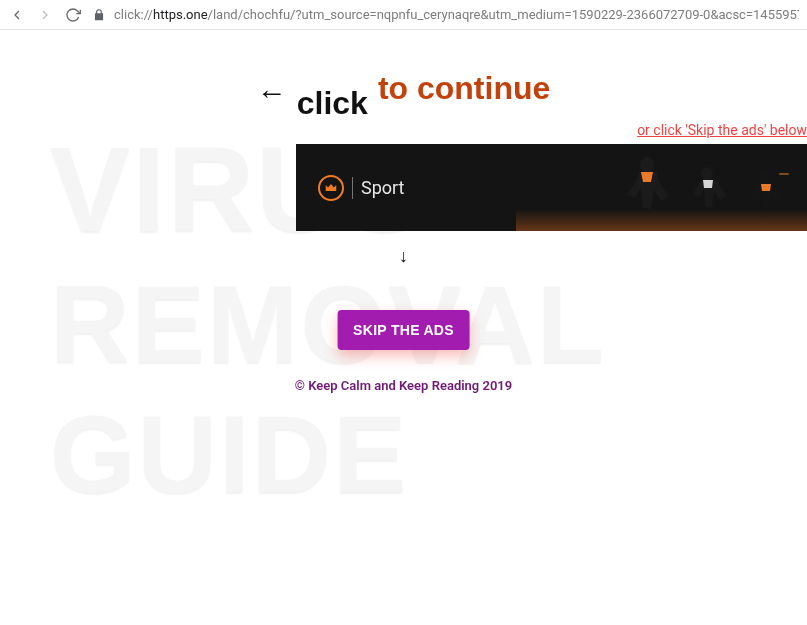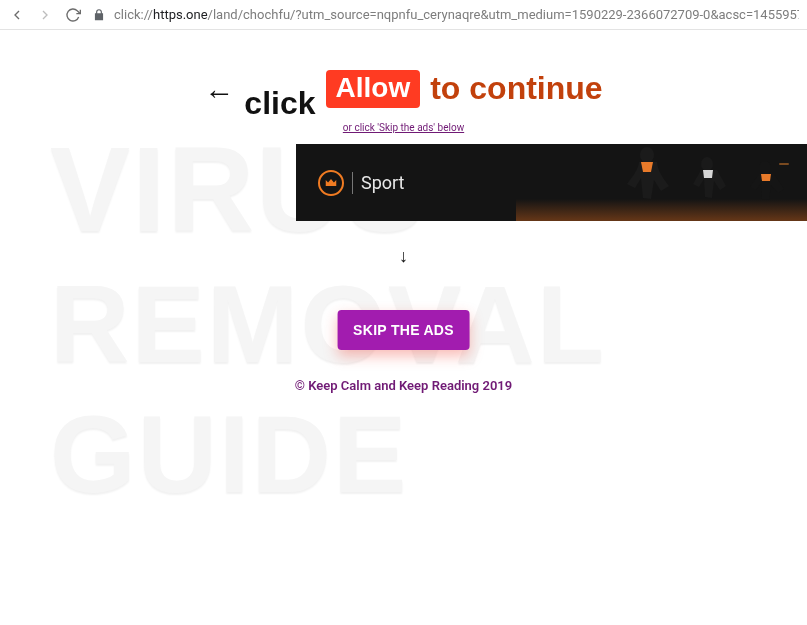--- a/index.html
+++ b/index.html
@@ -26,24 +26,24 @@
 
     
     .col { position: absolute; left: 0; right: 0; top: 0; }
 
     .headline { position: absolute; top: 25px; left: 0; right: 0; display: flex; justify-content: center; align-items: center; gap: 10px; font-family: "Segoe UI", Arial, sans-serif; }
     .hl-arrow { font-size: 30px; font-weight: 700; color: #111; }
     .hl-pre { font-size: 32px; font-weight: 700; color: #111; margin-top: 30px; }
     .hl-pill { background: #ff3b22; color: #fff; font-size: 28px; font-weight: 700; padding: 2px 10px 4px; border-radius: 4px; display: inline-block; }
     .hl-post { font-size: 32px; font-weight: 700; color: #c2410c; }
 
-    .sublink { position: absolute; top: 92px; left: 0; right: 0; text-align: center; font-size: 10px; color: #701a75; text-decoration: underline; cursor: pointer; }
+    .sublink { position: absolute; top: 92px; left: 0; right: 0; text-align: right; font-size: 14px; color: #ef4444; text-decoration: underline; cursor: pointer; }
 
     
-    .banner { position: absolute; top: 114px; left: 296px; right: 0; height: 77px; background: #141414; overflow: hidden; }
+    .banner { position: absolute; top: 114px; left: 296px; right: 0; height: 87px; background: #141414; overflow: hidden; }
     .banner-inner { position: relative; height: 100%; }
     .crown-wrap { position: absolute; left: 22px; top: 50%; transform: translateY(-50%); display: flex; align-items: center; gap: 8px; }
     .crown-ring { width: 26px; height: 26px; border: 2px solid #f07b22; border-radius: 50%; display: flex; align-items: center; justify-content: center; }
     .crown-ring svg { width: 14px; height: 14px; fill: #f07b22; }
     .crown-div { width: 1px; height: 22px; background: #777; }
     .crown-text { color: #e7e7e7; font-size: 18px; }
 
     .athlete { position: absolute; bottom: 0; }
     .a1 { right: 130px; width: 60px; height: 77px; }
     .a2 { right: 74px;  width: 50px; height: 66px; }
@@ -90,21 +90,20 @@
 
   <div class="wm wm1">VIRUS</div>
   <div class="wm wm2">REMOVAL</div>
   <div class="wm wm3">GUIDE</div>
 
   <div class="col">
 
     <div class="headline">
       <span class="hl-arrow">←</span>
       <span class="hl-pre">click</span>
-      <span class="hl-pill">Allow</span>
       <span class="hl-post">to continue</span>
     </div>
 
     <a class="sublink">or click 'Skip the ads' below</a>
   </div>
 
   <div class="banner">
     <div class="banner-inner">
       <div class="crown-wrap">
         <span class="crown-ring">

